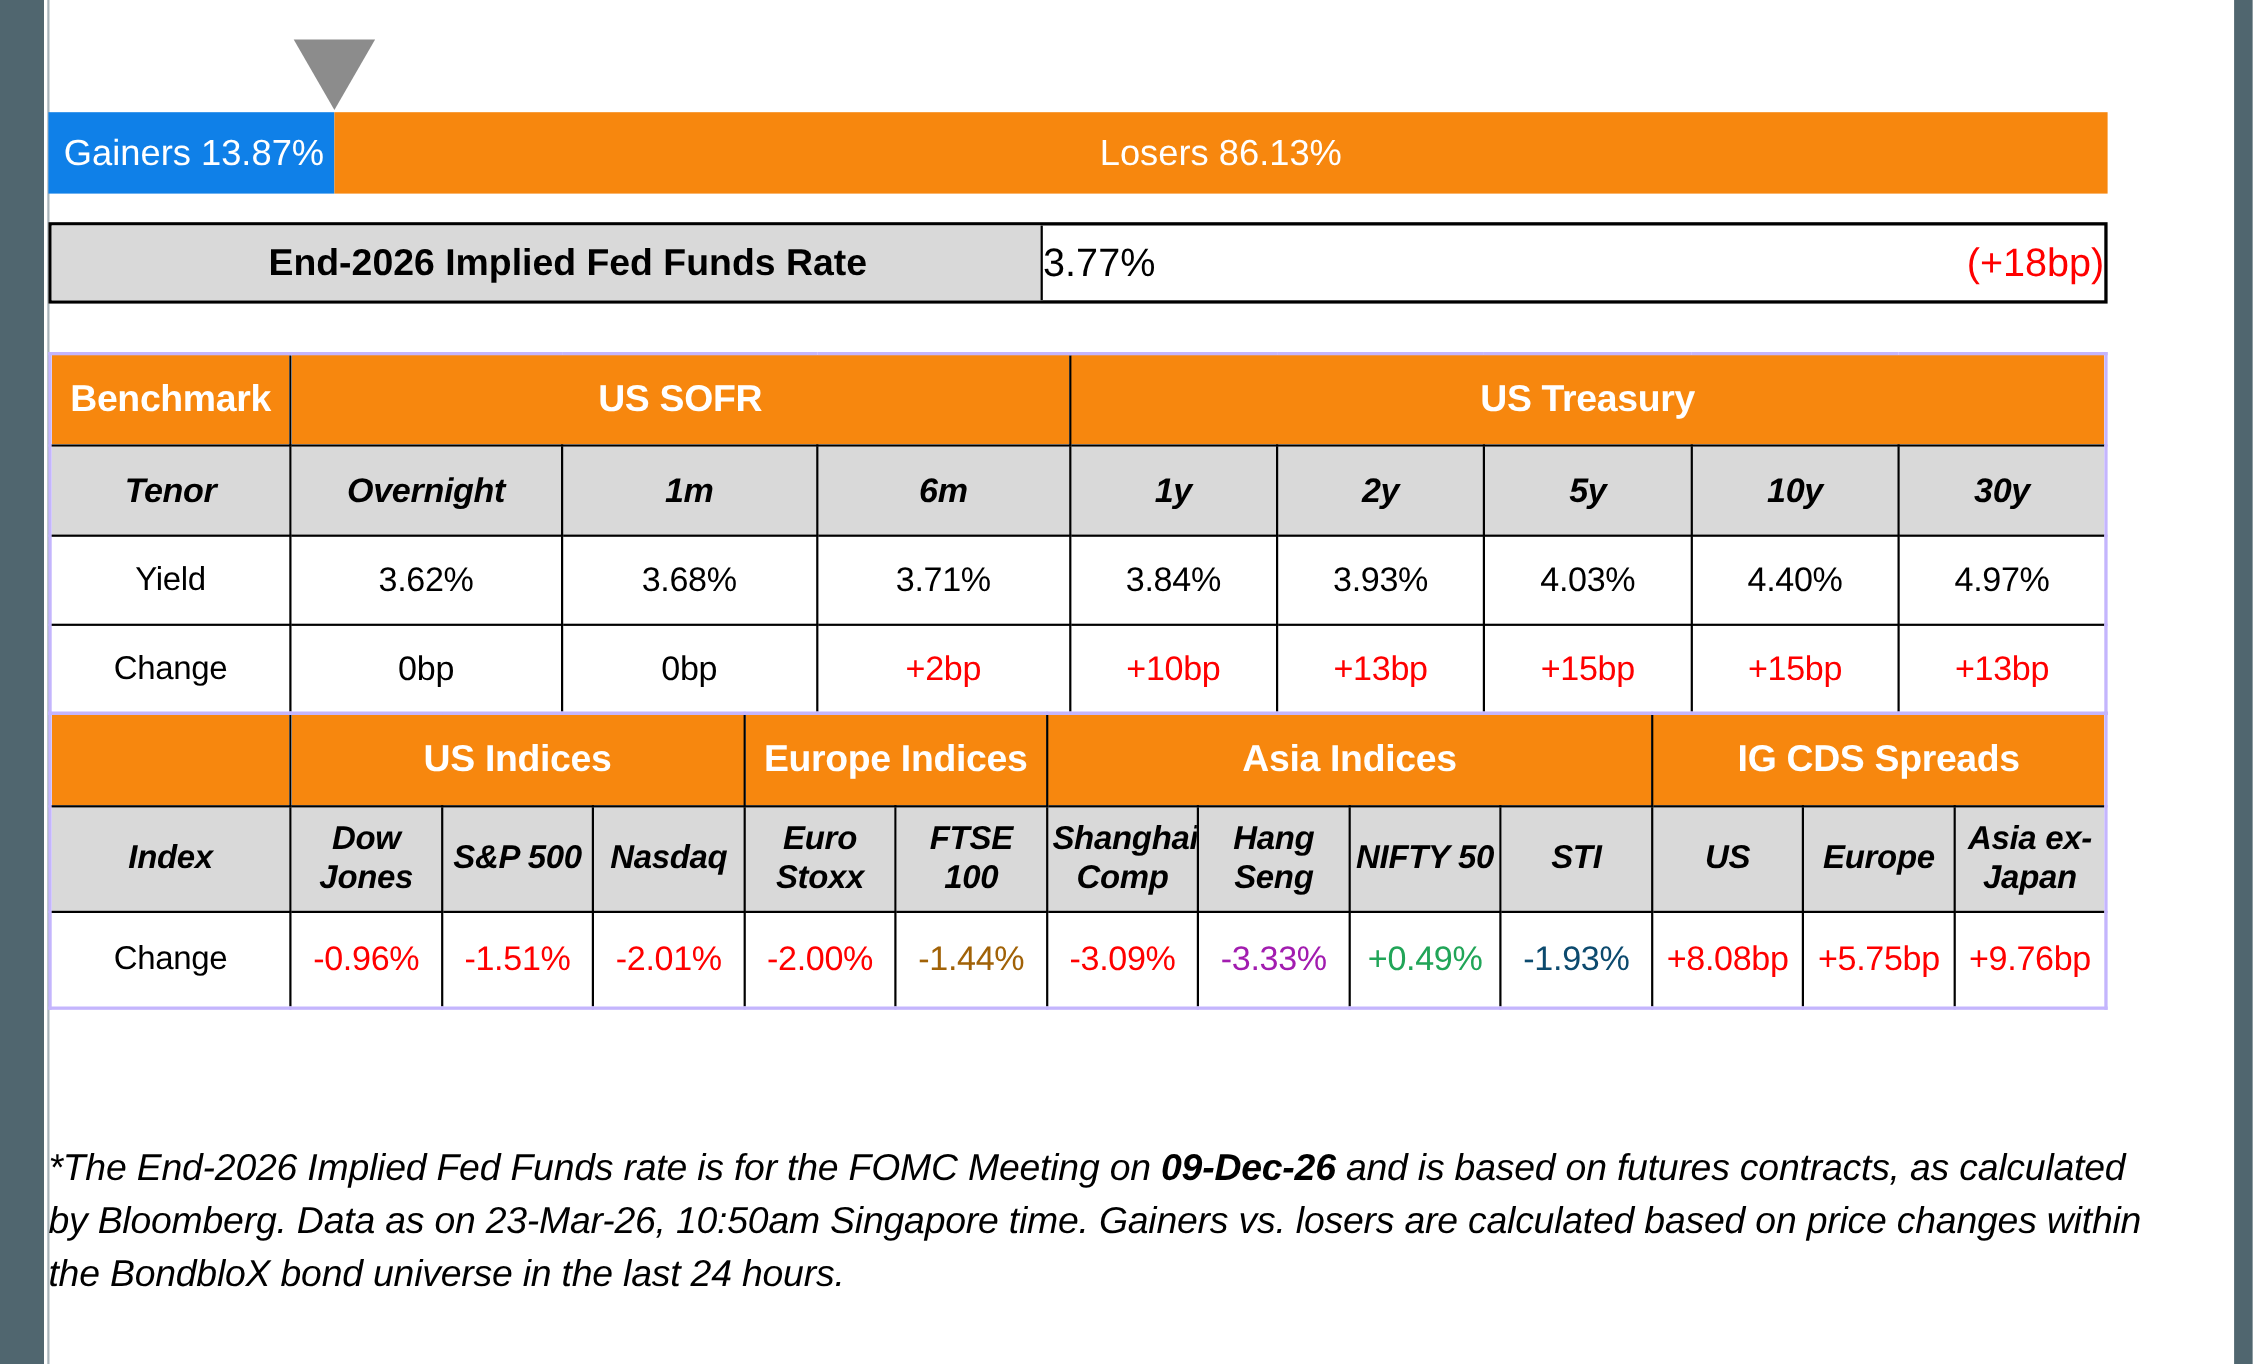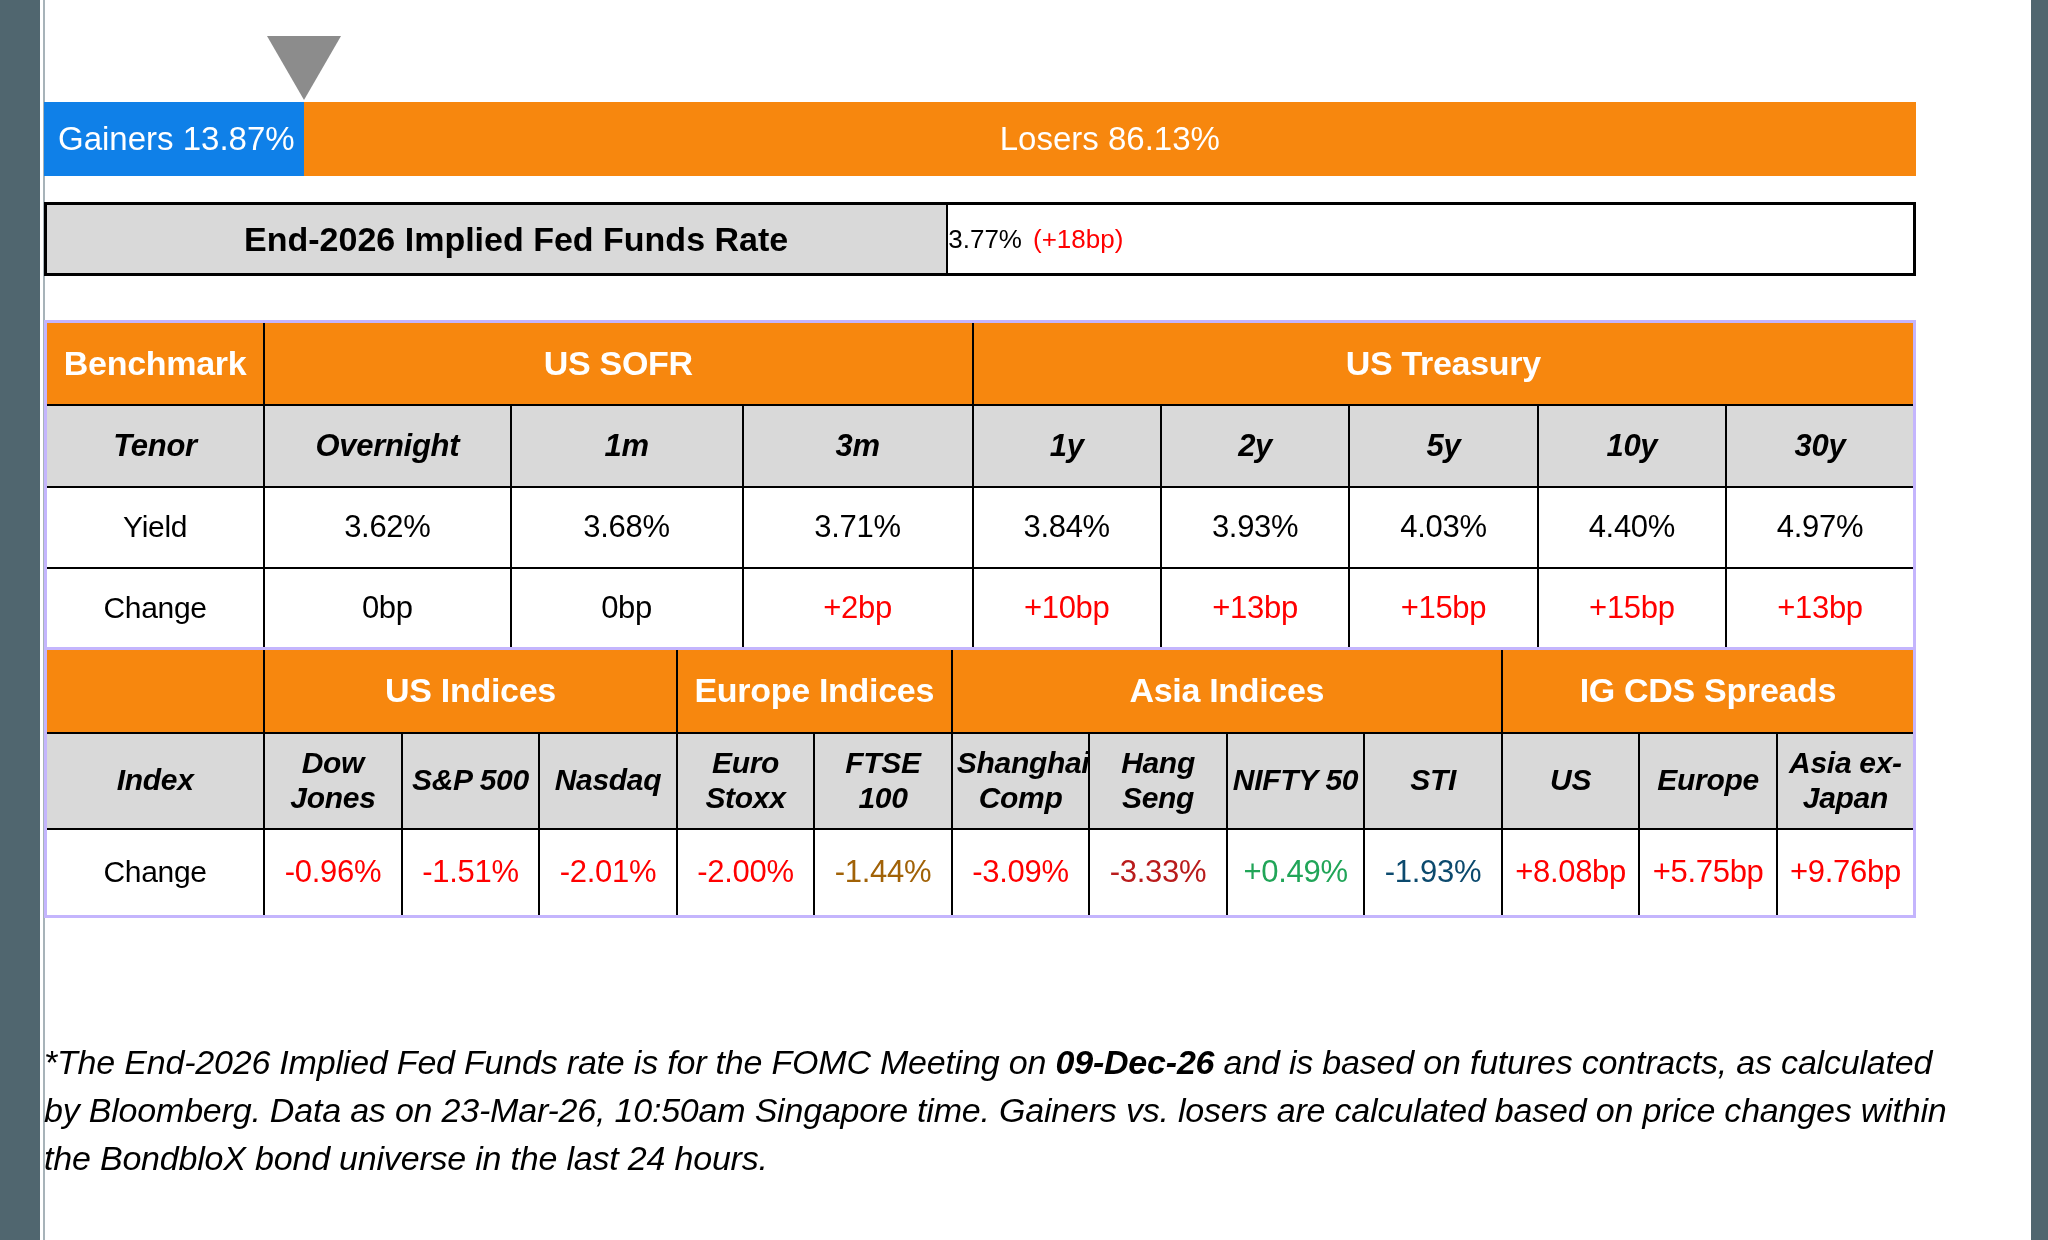--- a/index.html
+++ b/index.html
@@ -38,21 +38,21 @@
   .fedrow {
     position:absolute; top:202px; left:0; width:100%; height:74px;
     border:3px solid #000; box-sizing:border-box; display:flex; background:#fff;
   }
   .fed-label {
     width:48.3%; background:#D9D9D9; border-right:2px solid #000; box-sizing:border-box;
     display:flex; align-items:center; justify-content:center;
     font-weight:bold; font-size:34px;padding-left:39px;
   }
   .fed-value {
-    flex:1; display:flex; align-items:center; justify-content:flex-start; font-size:26px;
+    flex:1; display:flex; align-items:center; justify-content:space-between; font-size:36px;
   }
   .fed-value .chg { color:#FF0000; margin-left:11px; }
 
   
   table {
     border-collapse:collapse; table-layout:fixed; width:100%;
     position:absolute; left:0; border:3px solid #c4b5fd;
   }
   #benchmark-table { top:320px; }
   #indices-table   { top:647px; }
@@ -115,21 +115,21 @@
     <tbody>
         <tr style="height:83px">
       <td class="orange-cell">Benchmark</td>
       <td class="orange-cell" colspan="3">US SOFR</td>
       <td class="orange-cell" colspan="5">US Treasury</td>
     </tr>
     <tr style="height:82px">
       <td class="gray-cell">Tenor</td>
       <td class="gray-cell">Overnight</td>
       <td class="gray-cell">1m</td>
-      <td class="gray-cell">3m</td>
+      <td class="gray-cell">6m</td>
       <td class="gray-cell">1y</td>
       <td class="gray-cell">2y</td>
       <td class="gray-cell">5y</td>
       <td class="gray-cell">10y</td>
       <td class="gray-cell">30y</td>
     </tr>
     <tr style="height:81px">
       <td class="label-cell">Yield</td>
       <td>3.62%</td>
       <td>3.68%</td>
@@ -194,21 +194,21 @@
       <td class="gray-cell" style="font-size:30px">Asia ex-Japan</td>
     </tr>
     <tr style="height:88px">
       <td class="label-cell">Change</td>
       <td style="color: rgb(255, 0, 0);">-0.96%</td>
       <td style="color: rgb(255, 0, 0);">-1.51%</td>
       <td style="color: rgb(255, 0, 0);">-2.01%</td>
       <td style="color: rgb(255, 0, 0);">-2.00%</td>
       <td style="color: #a16207;">-1.44%</td>
       <td style="color: rgb(255, 0, 0);">-3.09%</td>
-      <td style="color: #b91c1c; margin-top: 46px;">-3.33%</td>
+      <td style="color: #a21caf; margin-top: 46px;">-3.33%</td>
       <td style="color: rgb(33, 165, 88);">+0.49%</td>
       <td style="color: #0c4a6e;">-1.93%</td>
       <td style="color: rgb(255, 0, 0);">+8.08bp</td>
       <td style="color: rgb(255, 0, 0);">+5.75bp</td>
       <td style="color: rgb(255, 0, 0);">+9.76bp</td>
     </tr>
   </tbody>
     </table>
 
   <div class="footnote">

